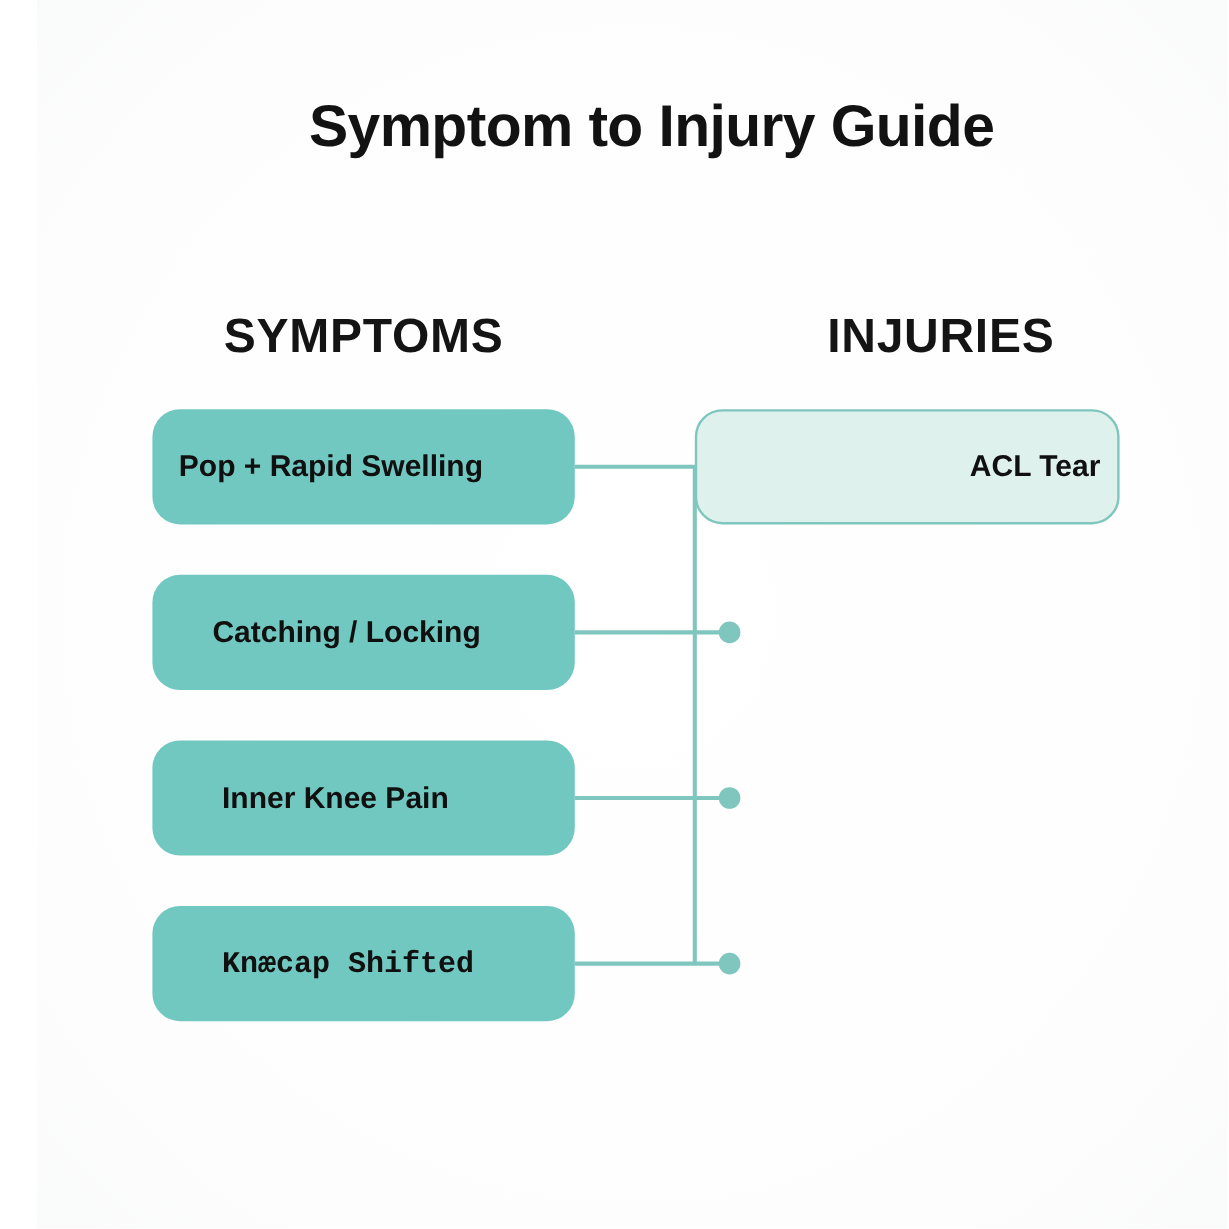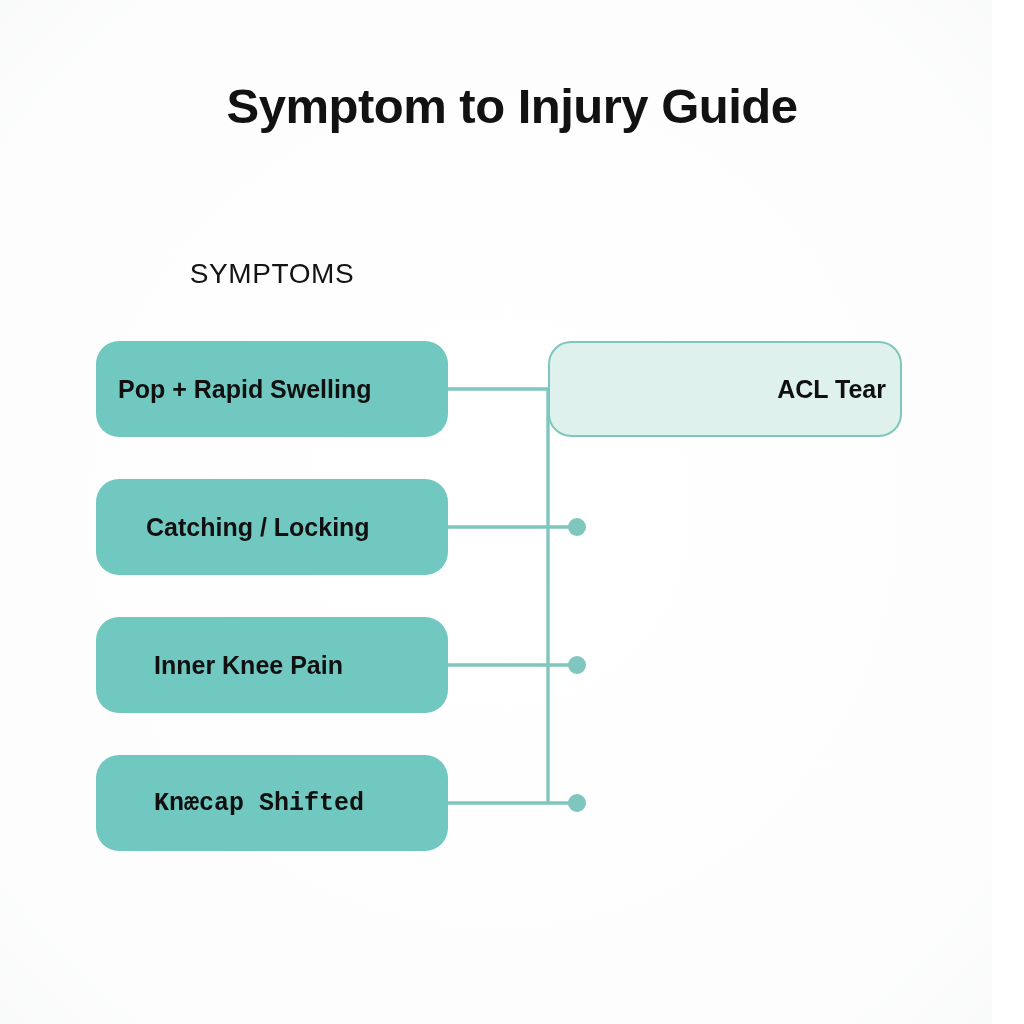--- a/index.html
+++ b/index.html
@@ -13,42 +13,43 @@
     font-family: "Liberation Sans", sans-serif;
     overflow: hidden;
   }
 
   #canvas {
     position: relative;
     width: 992px;
     height: 1024px;
     background:
       radial-gradient(ellipse 92% 92% at 50% 50%, #ffffff 0%, #fdfdfd 62%, #f7f8f8 88%, #f2f3f3 100%);
+    margin-left: 31px;
   }
 
   
   #page-title {
     position: absolute;
     left: 0;
     top: 78px;
     width: 1024px;
     text-align: center;
     font-size: 49px;
     font-weight: bold;
     letter-spacing: -0.5px;
     color: #121212;
     white-space: nowrap;
   }
 
   
   .col-header {
     position: absolute;
     top: 258px;
-    font-size: 28px;
-    font-weight: normal;
+    font-size: 40px;
+    font-weight: bold;
     letter-spacing: 0.6px;
     color: #141414;
     text-align: center;
     white-space: nowrap;
   }
   #header-symptoms {
     left: 96px;
     width: 352px;
   }
   #header-injuries {
@@ -116,20 +117,21 @@
   .row-4 { top: 755px; }
 </style>
 </head>
 <body>
 
 <div id="canvas">
 
   <div id="page-title">Symptom to Injury Guide</div>
 
   <div class="col-header" id="header-symptoms">SYMPTOMS</div>
+  <div class="col-header" id="header-injuries">INJURIES</div>
 
   <svg id="connectors" viewBox="0 0 1024 1024" xmlns="http://www.w3.org/2000/svg">
     <g stroke="#7fc6be" stroke-width="3.4" fill="none" stroke-linecap="butt">
 
       <line x1="548" y1="389" x2="548" y2="803"></line>
 
       <line x1="448" y1="389" x2="576" y2="389"></line>
 
       <line x1="448" y1="527" x2="576" y2="527"></line>
 

